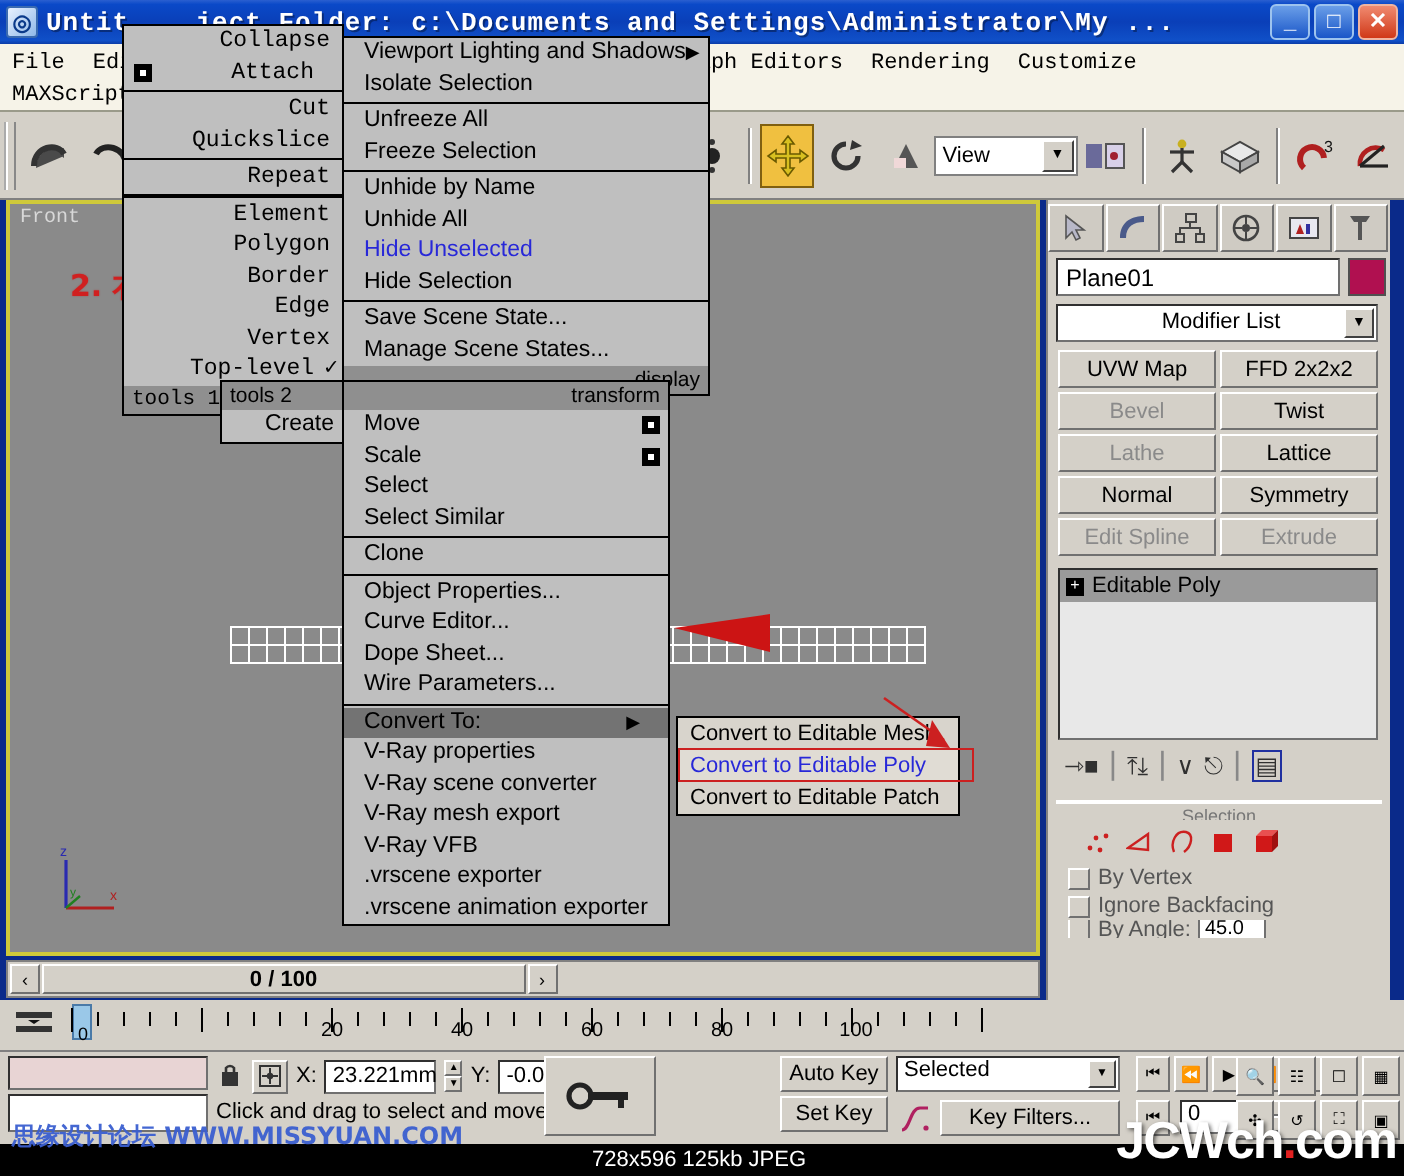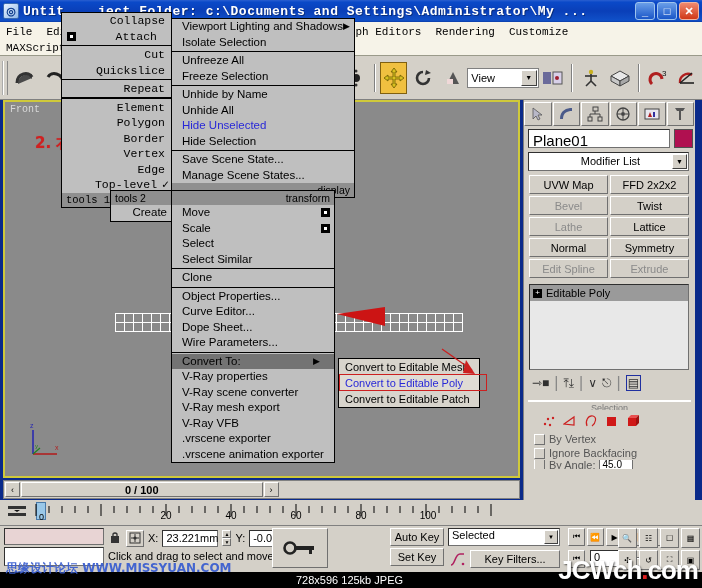--- a/index.html
+++ b/index.html
@@ -119,21 +119,21 @@
   .cp-tabs { display: flex; height: 26px; background: #d4d0c8; padding-top: 2px; }
   .cp-tab {
     width: 28px; height: 24px; margin-right: 1px;
     border: 1px solid #fff; border-right-color: #707070; border-bottom-color: #707070;
     display: flex; align-items: center; justify-content: center; background: #cfcbc3;
   }
   .cp-namerow { display: flex; padding: 3px 2px 2px 4px; align-items: center; }
   .cp-name {
     flex: 1; height: 19px; background: #fff; border: 1px solid #707070;
     border-top-color: #303030; border-left-color: #303030;
-    font-size: 15px; padding: 2px 0 0 4px; color: #000;
+    font-size: 12px; padding: 2px 0 0 4px; color: #000;
   }
   .cp-color { width: 19px; height: 19px; margin-left: 4px; border: 1px solid #505050; }
   .cp-modlist {
     margin: 2px 6px 0 4px; height: 19px; background: #fff; border: 1px solid #707070;
     border-top-color: #303030; border-left-color: #303030;
     font-size: 11px; padding: 2px 0 0 4px; position: relative; color: #000; text-align: center;
   }
   .cp-modlist .arrow {
     position: absolute; right: 1px; top: 1px; width: 15px; height: 15px;
     background: #d4d0c8; border: 1px solid #fff; border-right-color:#404040; border-bottom-color:#404040;
@@ -633,22 +633,22 @@
     </div>
     <div class="qm-sep"></div>
     <div class="qm-item right">Cut</div>
     <div class="qm-item right">Quickslice</div>
     <div class="qm-sep"></div>
     <div class="qm-item right">Repeat</div>
     <div style="height:3px;border-top:2px solid #000;"></div>
     <div class="qm-item right">Element</div>
     <div class="qm-item right">Polygon</div>
     <div class="qm-item right">Border</div>
+    <div class="qm-item right">Edge</div>
     <div class="qm-item right">Vertex</div>
-    <div class="qm-item right">Edge</div>
     <div class="qm-item right" style="padding-right:2px;">
       <span>Top-level</span>
       <span class="qm-check">✓</span>
     </div>
     <div class="qm-title">tools 1</div>
   </div>
 
   <div class="qmenu" style="left:171px; top:190px; width:164px;">
     <div class="qm-title right">transform</div>
     <div class="qm-item" style="justify-content:space-between;padding-right:4px;">

